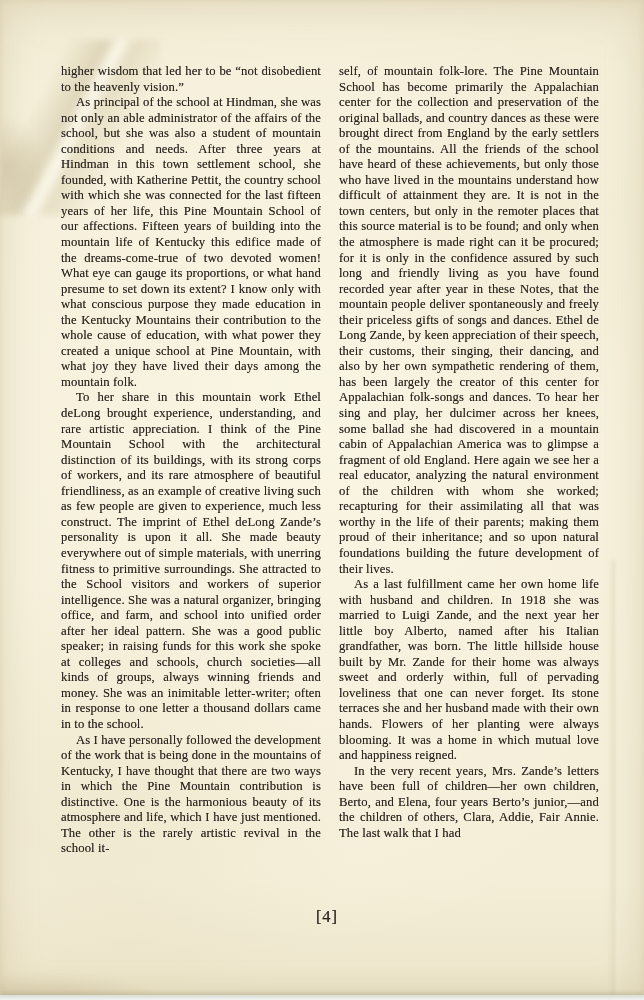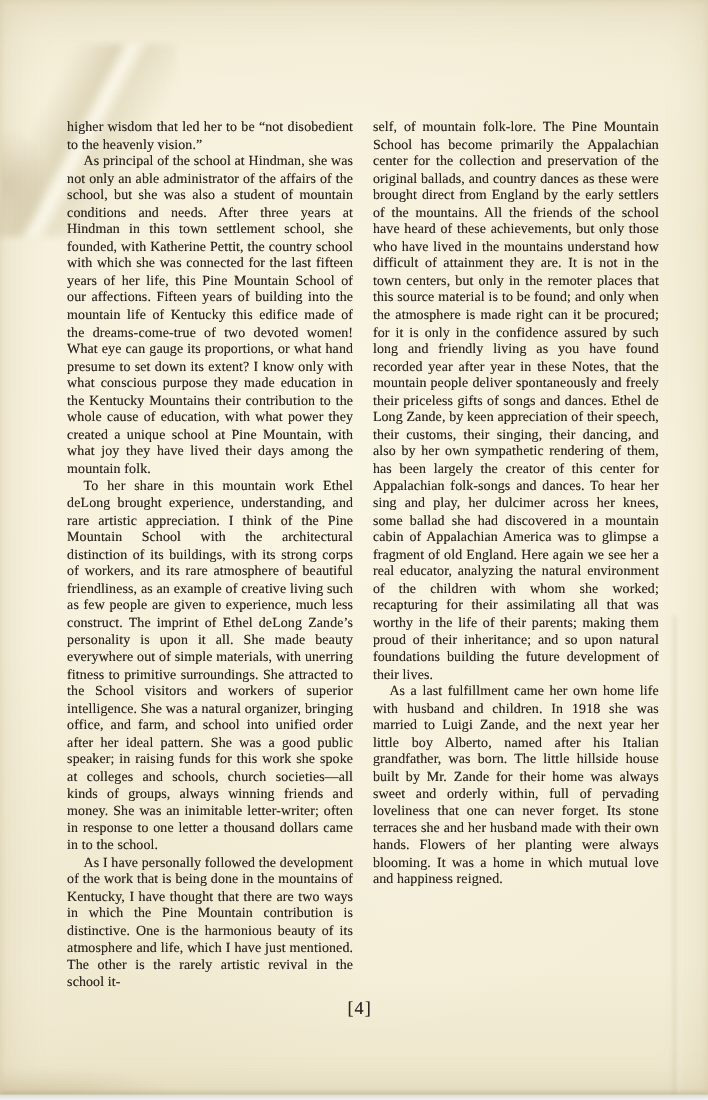--- a/index.html
+++ b/index.html
@@ -50,21 +50,20 @@
     background: linear-gradient(180deg, #d9dcd6 0%, #f2f4f1 100%);
     box-shadow: 0 -2px 4px rgba(167,157,124,0.45);
   }
   .text-col {
     position:absolute; top:64px; width:260px;
     color: var(--ink, #2b2620);
     font-size:12.7px; line-height:15.55px;
     text-align:justify; letter-spacing:0.1px;
     hyphens:auto; -webkit-hyphens:auto;
     text-shadow: 0 0 0.5px rgba(43,38,32,0.55);
-    margin-top: 44px;
   }
   .col-left  { left:61px;  }
   .col-right { left:339px; }
   .text-col p.indent { text-indent:15px; }
   .page-number {
     position:absolute; top:907px; left:0; width:654px; text-align:center;
     color: var(--ink, #2b2620); font-size:16.5px; letter-spacing:1px;
     text-shadow: 0 0 0.5px rgba(43,38,32,0.55);
   }
 </style>
@@ -81,19 +80,20 @@
   <div class="text-col col-left">
     <p>higher wisdom that led her to be “not disobedient to the heavenly vision.”</p>
     <p class="indent">As principal of the school at Hindman, she was not only an able administrator of the affairs of the school, but she was also a student of mountain conditions and needs. After three years at Hindman in this town settlement school, she founded, with Katherine Pettit, the country school with which she was connected for the last fifteen years of her life, this Pine Mountain School of our affections. Fifteen years of building into the mountain life of Kentucky this edifice made of the dreams-come-true of two devoted women! What eye can gauge its proportions, or what hand presume to set down its extent? I know only with what conscious purpose they made education in the Kentucky Mountains their contribution to the whole cause of education, with what power they created a unique school at Pine Mountain, with what joy they have lived their days among the mountain folk.</p>
     <p class="indent">To her share in this mountain work Ethel deLong brought experience, understanding, and rare artistic appreciation. I think of the Pine Mountain School with the architectural distinction of its buildings, with its strong corps of workers, and its rare atmosphere of beautiful friendliness, as an example of creative living such as few people are given to experience, much less construct. The imprint of Ethel deLong Zande’s personality is upon it all. She made beauty everywhere out of simple materials, with unerring fitness to primitive surroundings. She attracted to the School visitors and workers of superior intelligence. She was a natural organizer, bringing office, and farm, and school into unified order after her ideal pattern. She was a good public speaker; in raising funds for this work she spoke at colleges and schools, church societies—all kinds of groups, always winning friends and money. She was an inimitable letter-writer; often in response to one letter a thousand dollars came in to the school.</p>
     <p class="indent">As I have personally followed the development of the work that is being done in the mountains of Kentucky, I have thought that there are two ways in which the Pine Mountain contribution is distinctive. One is the harmonious beauty of its atmosphere and life, which I have just mentioned. The other is the rarely artistic revival in the school it-</p>
   </div>
 
   <div class="text-col col-right">
     <p>self, of mountain folk-lore. The Pine Mountain School has become primarily the Appalachian center for the collection and preservation of the original ballads, and country dances as these were brought direct from England by the early settlers of the mountains. All the friends of the school have heard of these achievements, but only those who have lived in the mountains understand how difficult of attainment they are. It is not in the town centers, but only in the remoter places that this source material is to be found; and only when the atmosphere is made right can it be procured; for it is only in the confidence assured by such long and friendly living as you have found recorded year after year in these Notes, that the mountain people deliver spontaneously and freely their priceless gifts of songs and dances. Ethel de Long Zande, by keen appreciation of their speech, their customs, their singing, their dancing, and also by her own sympathetic rendering of them, has been largely the creator of this center for Appalachian folk-songs and dances. To hear her sing and play, her dulcimer across her knees, some ballad she had discovered in a mountain cabin of Appalachian America was to glimpse a fragment of old England. Here again we see her a real educator, analyzing the natural environment of the children with whom she worked; recapturing for their assimilating all that was worthy in the life of their parents; making them proud of their inheritance; and so upon natural foundations building the future development of their lives.</p>
     <p class="indent">As a last fulfillment came her own home life with husband and children. In 1918 she was married to Luigi Zande, and the next year her little boy Alberto, named after his Italian grandfather, was born. The little hillside house built by Mr. Zande for their home was always sweet and orderly within, full of pervading loveliness that one can never forget. Its stone terraces she and her husband made with their own hands. Flowers of her planting were always blooming. It was a home in which mutual love and happiness reigned.</p>
+    <p class="indent">In the very recent years, Mrs. Zande’s letters have been full of children—her own children, Berto, and Elena, four years Berto’s junior,—and the children of others, Clara, Addie, Fair Annie. The last walk that I had</p>
   </div>
 
   <div class="page-number">[4]</div>
 
   <div class="page-vignette"></div>
   <div class="scan-strip"></div>
 </div>
 
 </body></html>

